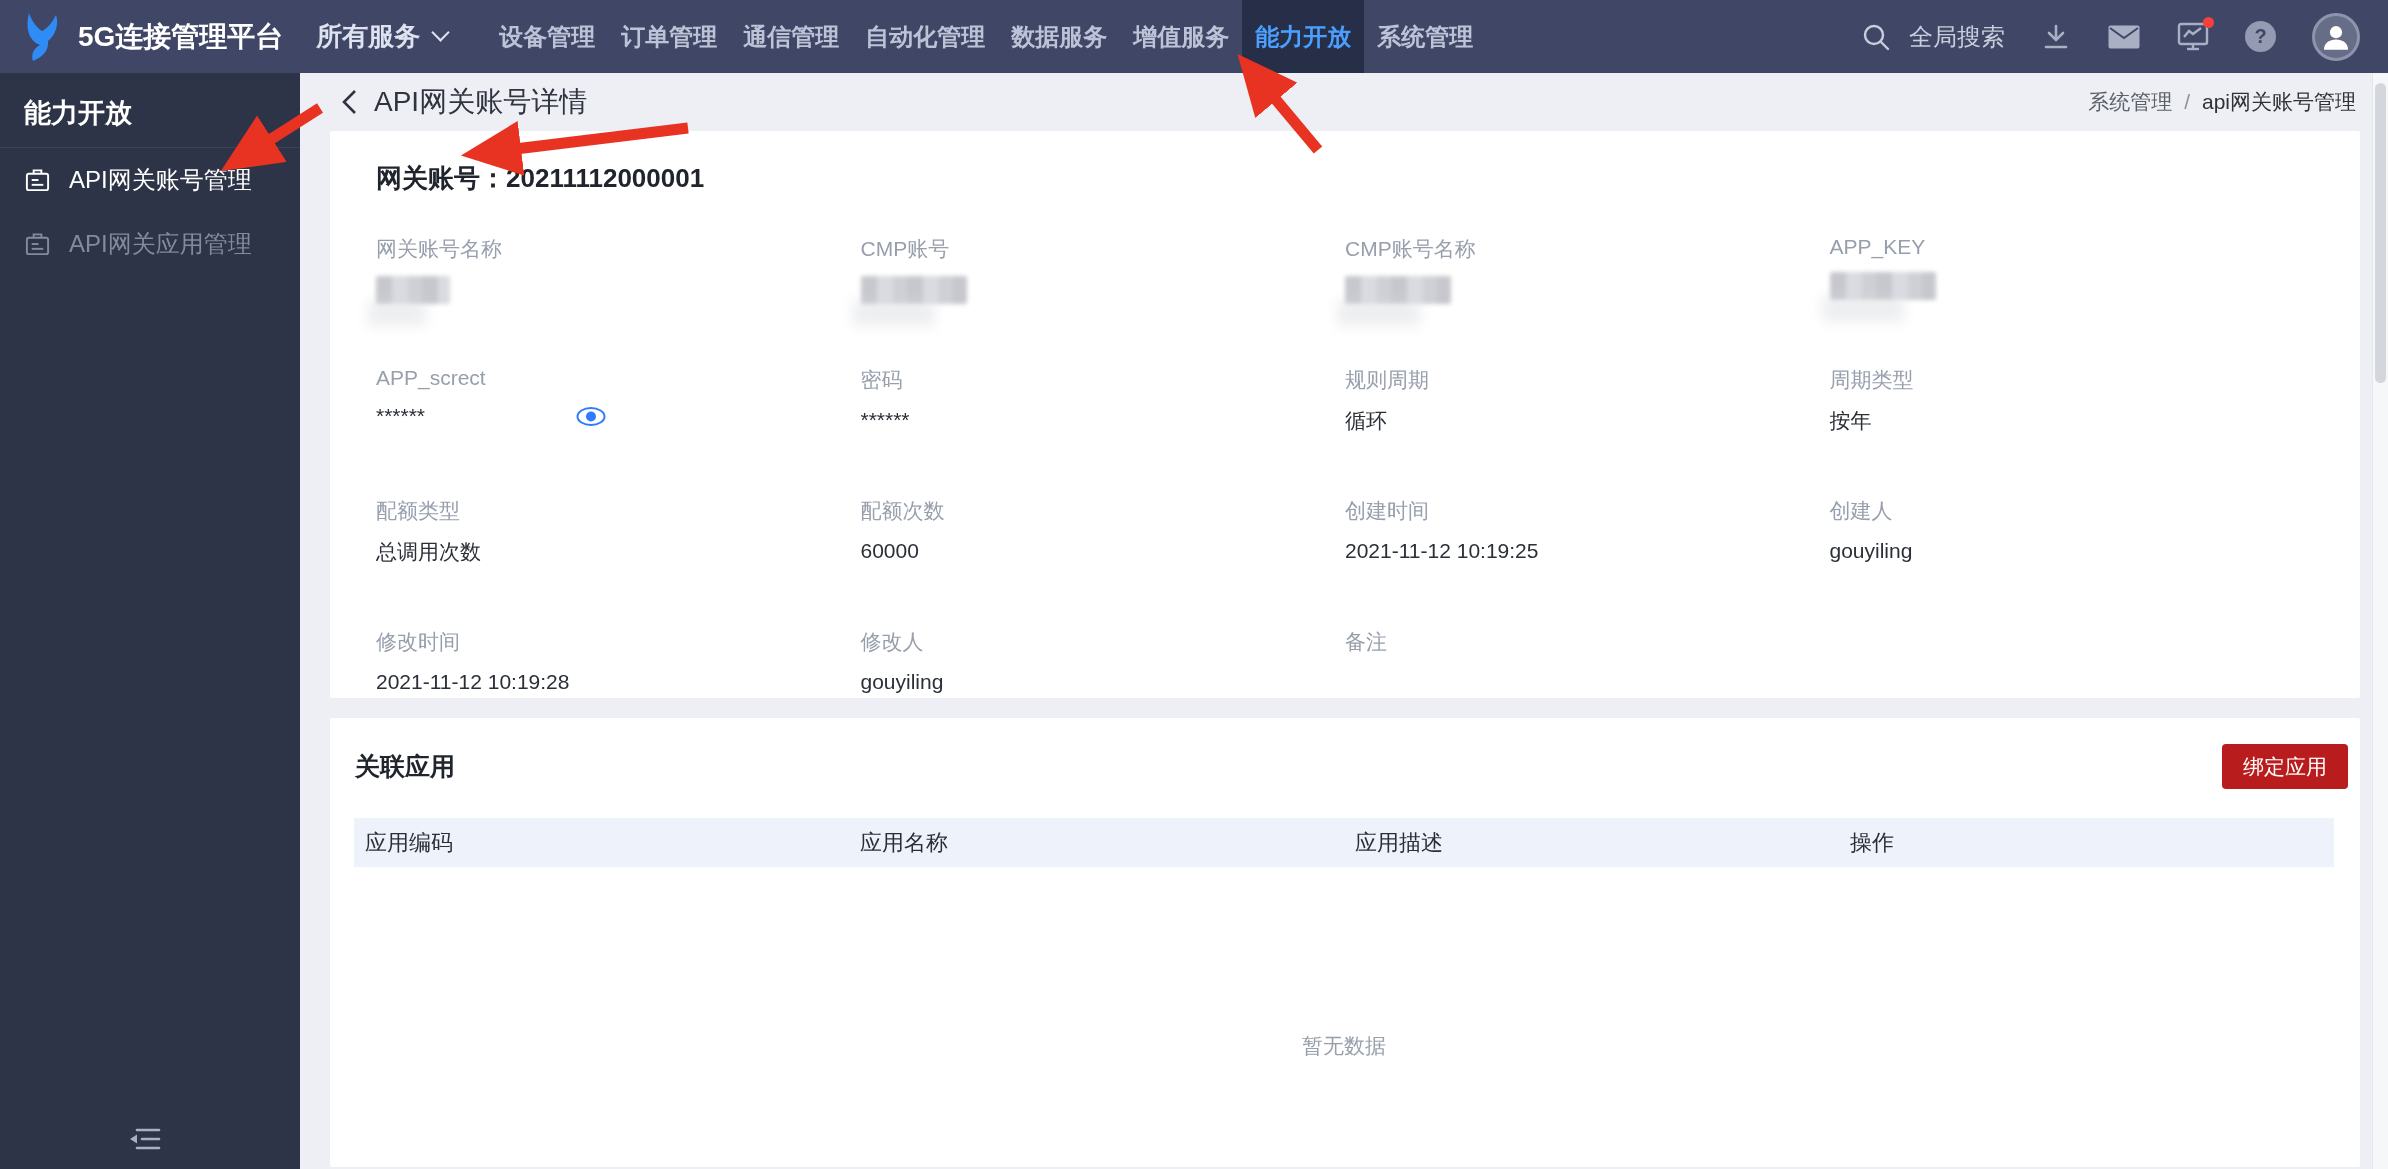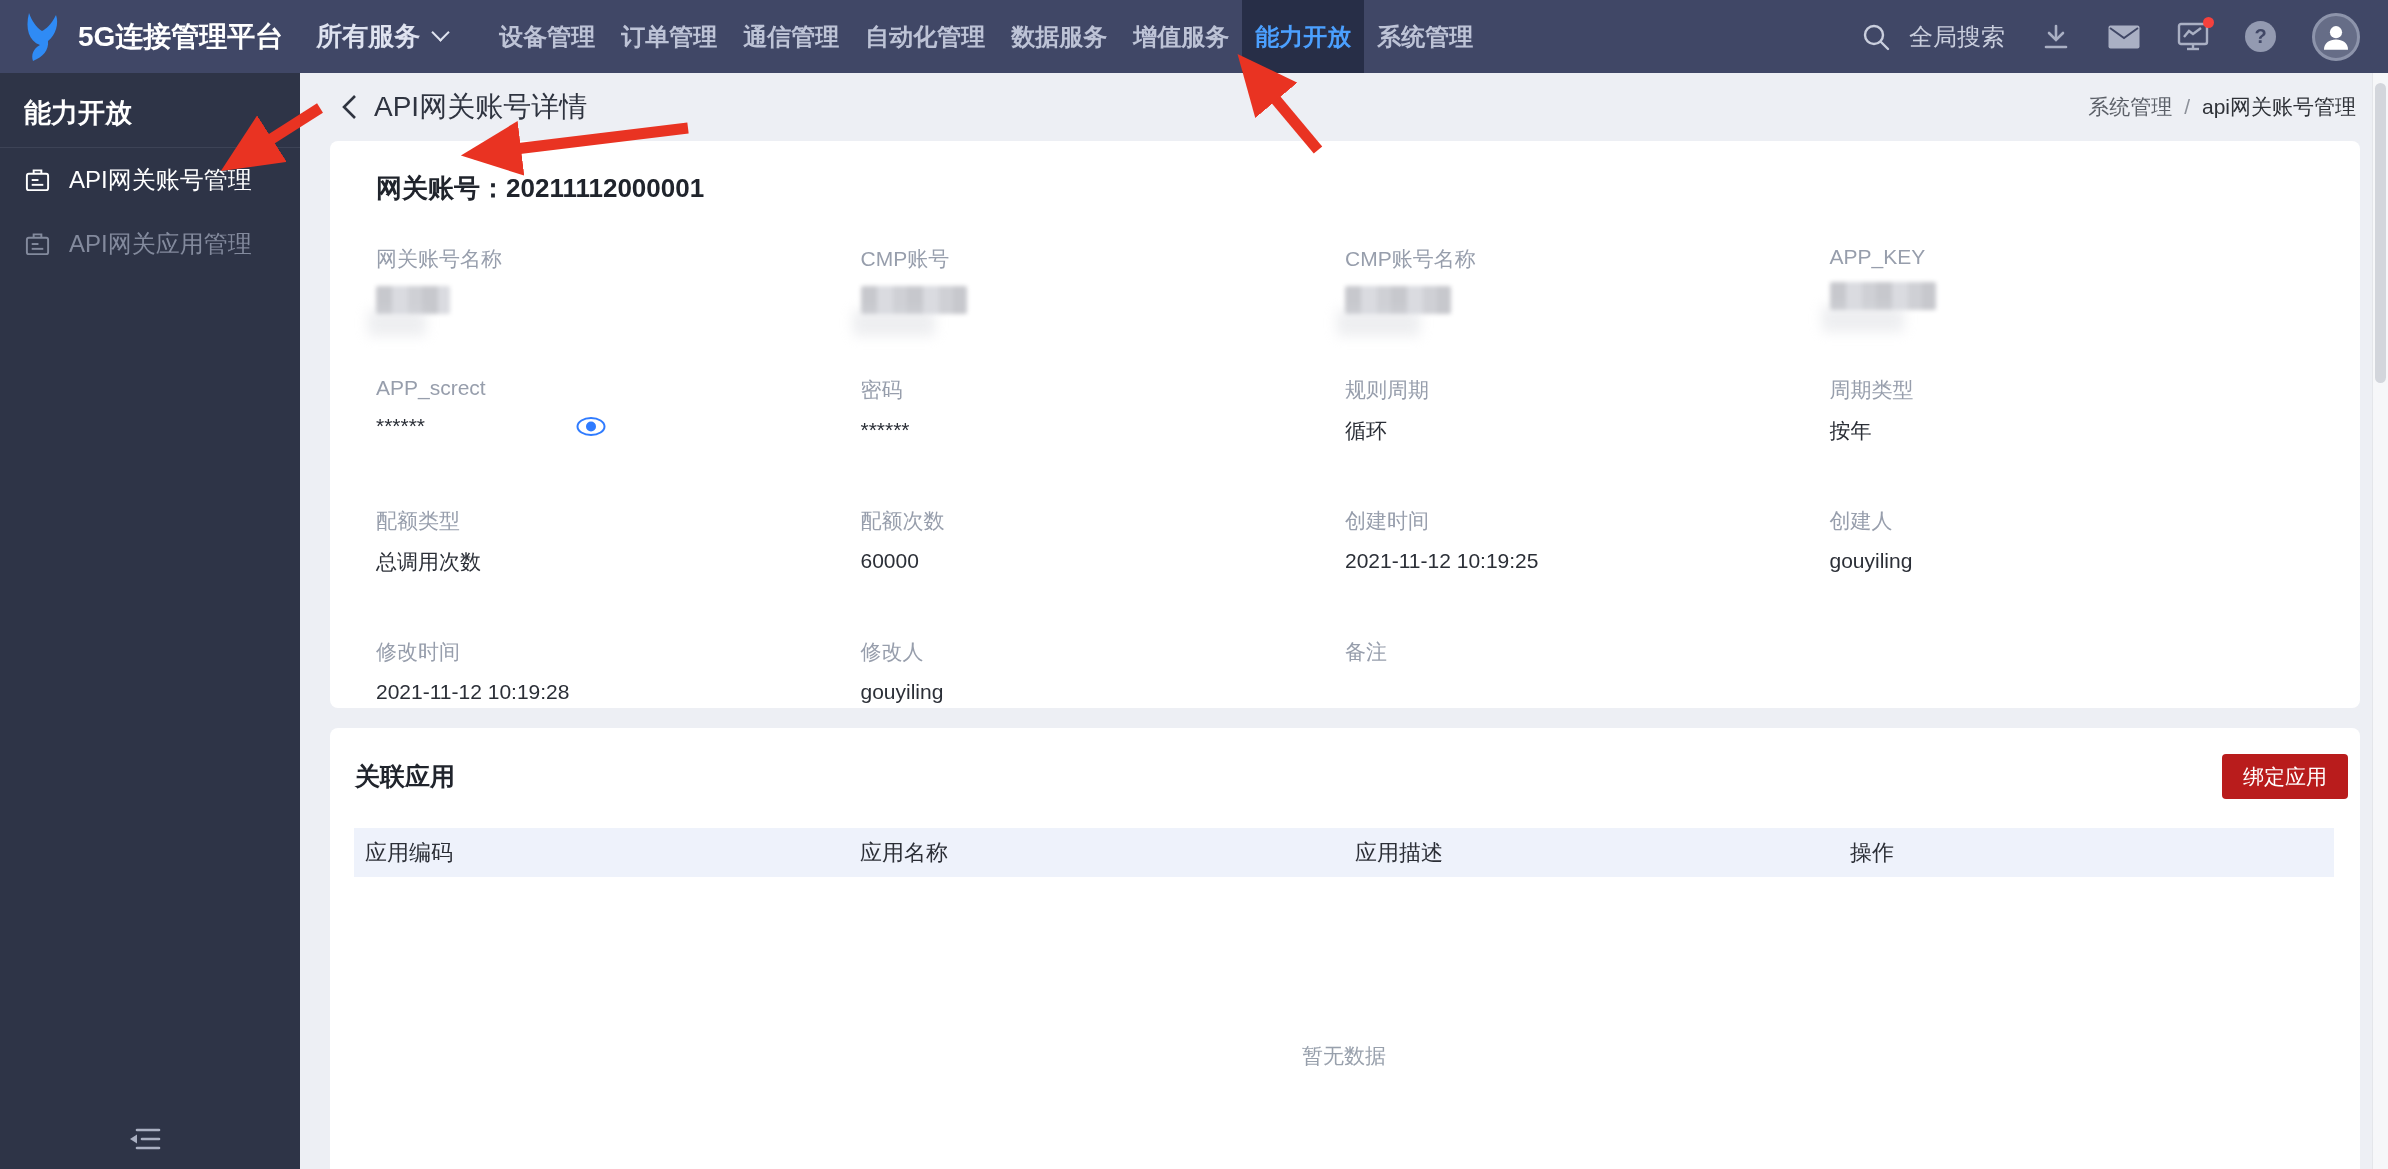--- a/index.html
+++ b/index.html
@@ -38,28 +38,28 @@
   .side-title { color:#fff; font-size:27px; font-weight:bold; padding:22px 0 16px 24px; }
   .side-divider { height:1px; background:#3d4356; }
   .side-item { display:flex; align-items:center; gap:18px; height:64px; padding-left:24px;
                font-size:24px; color:#838a9d; cursor:pointer; }
   .side-item.active { color:#ffffff; }
   .side-item svg { flex:0 0 auto; }
   .collapse-btn { position:absolute; left:126px; bottom:12px; color:#aab0c2; cursor:pointer; }
 
   
   .main { position:absolute; left:300px; top:73px; right:16px; bottom:0; background:#edeff4; }
-  .page-header { height:68px; display:flex; align-items:center; padding:0 16px 0 38px; }
+  .page-header { height:58px; display:flex; align-items:center; padding:0 16px 0 38px; }
   .back { display:flex; align-items:center; gap:14px; font-size:28px; color:#2f3440; font-weight:500; cursor:pointer; }
   .breadcrumb { margin-left:auto; font-size:21px; color:#5c6068; display:flex; align-items:center; }
   .crumb { cursor:pointer; }
   .crumb.last { color:#2f3238; cursor:default; }
   .crumb-sep { margin:0 12px; color:#8c9099; }
 
-  .card { background:#fff; margin:0 12px 6px 30px; border-radius:8px; }
+  .card { background:#fff; margin:0 12px 6px 30px; border-radius:2px; }
   .card1 { height:567px; padding:30px 46px; }
   .gw-heading { font-size:26px; font-weight:bold; color:#20242c; margin-bottom:39px; }
   .fields { display:grid; grid-template-columns:repeat(4,1fr); row-gap:62px; }
   .field .label { font-size:21px; color:#979eac; }
   .field .value { margin-top:13px; font-size:21px; color:#2b2f37; min-height:26px; display:flex; align-items:center; }
   .redacted { display:inline-block; width:106px; height:28px; border-radius:2px; position:relative;
               background:repeating-linear-gradient(90deg,#c7c8cd 0 16px,#dadbe0 16px 32px,#cfd0d5 32px 46px);
               filter:blur(2px); }
   .field:first-child .redacted { width:74px; }
   .redacted::after { content:''; position:absolute; left:-8px; top:24px; width:78%; height:26px;

